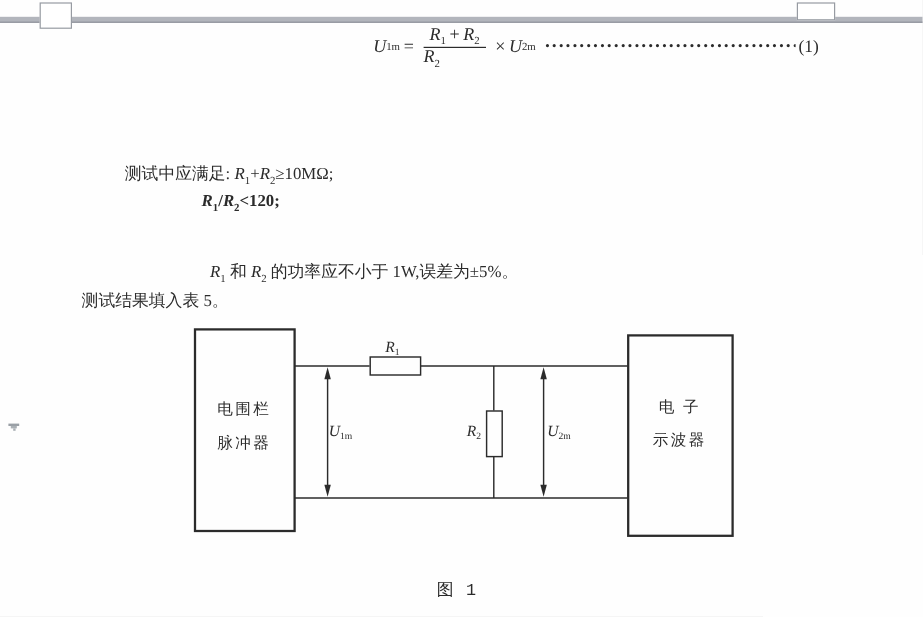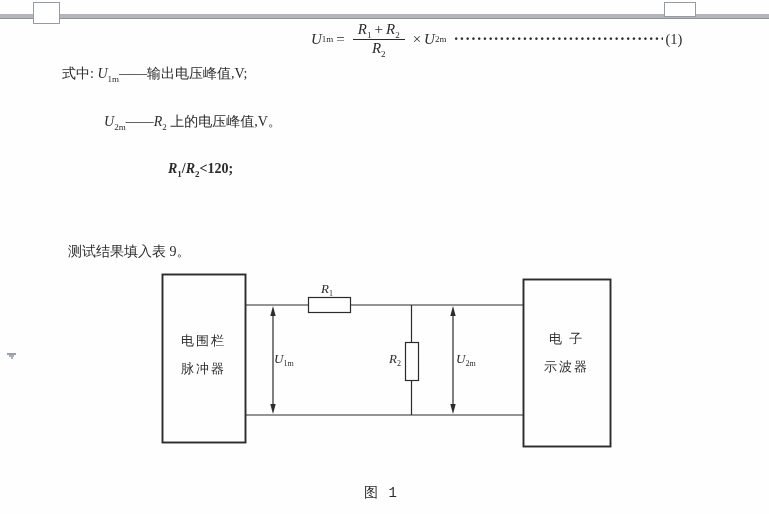--- a/index.html
+++ b/index.html
@@ -18,21 +18,21 @@
   .artifact { position:absolute; left:7px; top:353px; width:9px; height:6px; }
   .artifact .bar1 { position:absolute; left:0; top:0; width:9px; height:2px; background:#9aa0a6; }
   .artifact .bar2 { position:absolute; left:2px; top:2px; width:5px; height:2px; background:#aab0b5; }
   .artifact .bar3 { position:absolute; left:3.5px; top:4px; width:2px; height:2px; background:#aab0b5; }
 
   
   .formula { position:absolute; left:311px; top:20px; height:38px;
              display:flex; align-items:center; font-size:15px; white-space:nowrap; }
   .v   { font-style:italic; }
   sub.s { font-size:9px; font-style:normal; vertical-align:-4px; line-height:0; }
-  .frac { display:inline-flex; flex-direction:column; align-items:center; margin:0 5px; line-height:1.05; }
+  .frac { display:inline-flex; flex-direction:column; margin:0 5px; line-height:1.05; }
   .frac .num { padding:0 5px 1px; border-bottom:1px solid #2b2b2b; }
   .frac .den { padding-top:1px; }
   .op  { font-style:normal; margin:0 3px; }
   .leader { font-style:normal; font-weight:bold; width:210px; overflow:hidden;
             white-space:nowrap; font-size:16px; letter-spacing:0.4px;
             margin-left:7px; line-height:12px; }
   .eqnum { font-style:normal; margin-left:2px; font-size:14.5px; }
 
   
   .tline { position:absolute; font-size:14px; white-space:nowrap; line-height:16px; }
@@ -78,33 +78,33 @@
       <span class="num"><span class="v">R</span><sub class="s">1</sub><span class="op">+</span><span class="v">R</span><sub class="s">2</sub></span>
       <span class="den"><span class="v">R</span><sub class="s">2</sub></span>
     </span>
     <span class="op">×</span>
     <span class="v">U</span>
       <sub class="s">2m</sub>
     <span class="leader">·················································</span>
     <span class="eqnum">(1)</span>
   </div>
 
-  <div class="tline l1">
-    <span>式中:</span>
-    <span class="v">U</span><sub class="s">1m</sub><span>——</span><span>输出电压峰值,V;</span>
-  </div>
-  <div class="tline l3">
-    <span class="v">U</span><sub class="s">2m</sub><span>——</span><span class="v">R</span><sub class="s">2</sub><span> 上的电压峰值,V。</span>
+  <div class="tline l4">
+    <span>测试中应满足:</span>
+    <span class="v">R</span><sub class="s">1</sub><span>+</span><span class="v">R</span><sub class="s">2</sub><span>≥10MΩ;</span>
   </div>
   <div class="tline l5">
     <span class="v">R</span><sub class="s">1</sub><span>/</span><span class="v">R</span><sub class="s">2</sub><span>&lt;120;</span>
   </div>
 
+  <div class="tline lpower">
+    <span class="v">R</span><sub class="s">1</sub><span> 和 </span><span class="v">R</span><sub class="s">2</sub><span> 的功率应不小于 1W,误差为±5%。</span>
+  </div>
   <div class="tline lresult">
-    <span>测试结果填入表 9。</span>
+    <span>测试结果填入表 5。</span>
   </div>
 
   <svg class="diagram" width="520" height="200" viewBox="0 0 520 200">
 
     <rect class="box" x="22.5" y="16.5" width="83" height="168"></rect>
     <rect class="box" x="383.5" y="21.5" width="87" height="167"></rect>
 
     <g>
       <line x1="105" y1="47" x2="168" y2="47"></line>
       <line x1="210" y1="47" x2="383" y2="47"></line>

